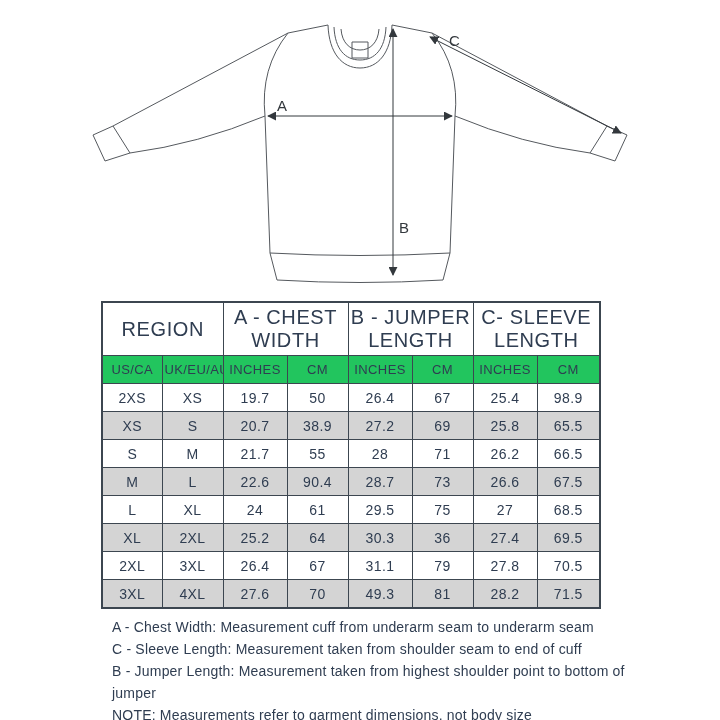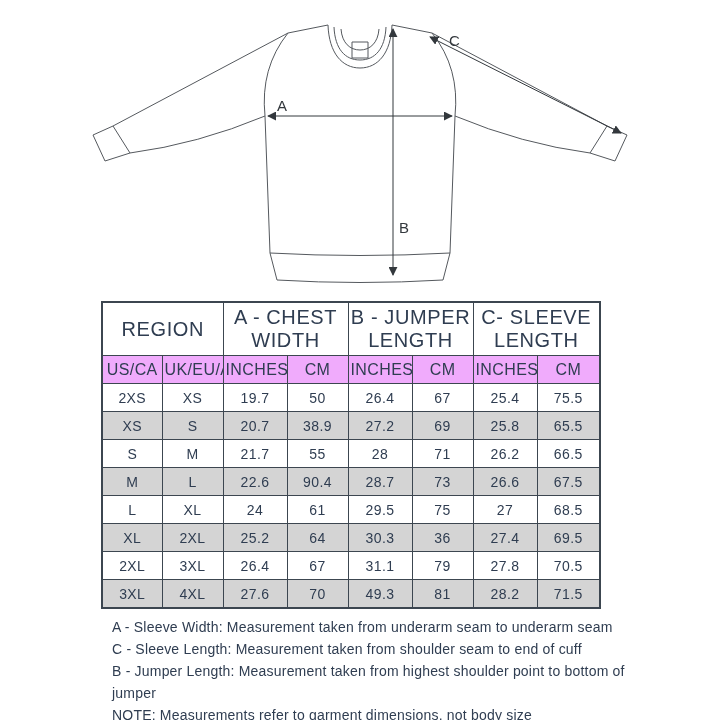--- a/index.html
+++ b/index.html
@@ -20,21 +20,21 @@
   .size-table th,.size-table td{
     border:1px solid #3c4650;text-align:center;vertical-align:middle;
     padding:0 2px;color:#2f3d51;font-weight:400;overflow:hidden;white-space:nowrap;
   }
   .size-table thead tr.title-row th{
     height:52px;font-size:20px;letter-spacing:0.6px;line-height:23px;
     background:#ffffff;
   }
   .size-table thead tr.title-row th span{display:block;}
   .size-table thead tr.sub-row th{
-    height:27px;font-size:16px;letter-spacing:0.4px;background:#f0abfc;
+    height:27px;font-size:13px;letter-spacing:0.4px;background:#22c55e;
   }
   .size-table tbody td{height:27px;font-size:14px;letter-spacing:0.4px;background:#ffffff;}
   .size-table tbody tr:nth-child(even) td{background:#d4d4d4;}
 
   .notes{
     position:absolute;left:112px;top:616px;width:540px;
     font-size:14px;line-height:22px;letter-spacing:0.2px;color:#2f3d51;
   }
 </style>
 </head>
@@ -114,21 +114,21 @@
     </thead>
     <tbody>
         <tr>
           <td>2XS</td>
           <td>XS</td>
           <td>19.7</td>
           <td>50</td>
           <td>26.4</td>
           <td>67</td>
           <td>25.4</td>
-          <td>75.5</td>
+          <td>98.9</td>
         </tr>
         <tr>
           <td>XS</td>
           <td>S</td>
           <td>20.7</td>
           <td>38.9</td>
           <td>27.2</td>
           <td>69</td>
           <td>25.8</td>
           <td>65.5</td>
@@ -190,19 +190,19 @@
           <td>70</td>
           <td>49.3</td>
           <td>81</td>
           <td>28.2</td>
           <td>71.5</td>
         </tr>
       </tbody>
   </table>
 
   <div class="notes">
-    <div>A - Sleeve Width: Measurement taken from underarm seam to underarm seam</div>
+    <div>A - Chest Width: Measurement cuff from underarm seam to underarm seam</div>
     <div>C - Sleeve Length: Measurement taken from shoulder seam to end of cuff</div>
     <div>B - Jumper Length: Measurement taken from highest shoulder point to bottom of jumper</div>
     <div>NOTE: Measurements refer to garment dimensions, not body size</div>
   </div>
 
 </div>
 
 </body></html>

